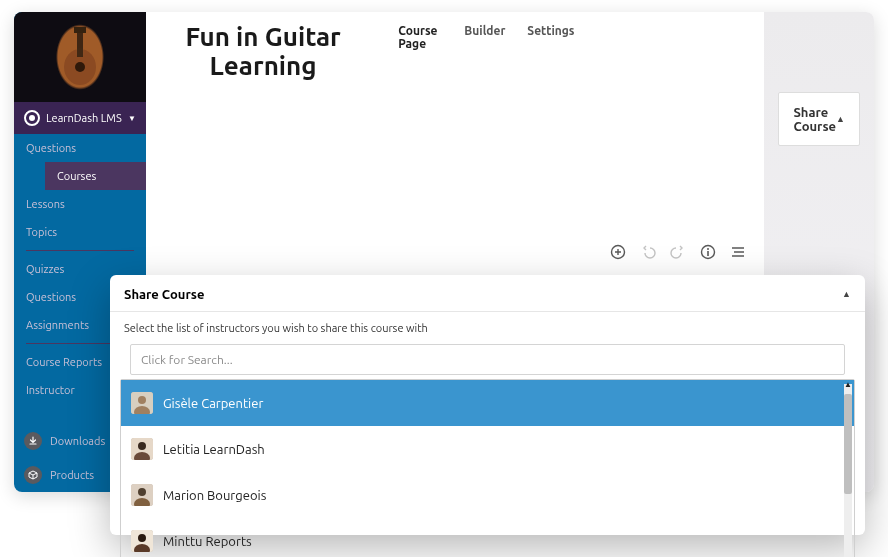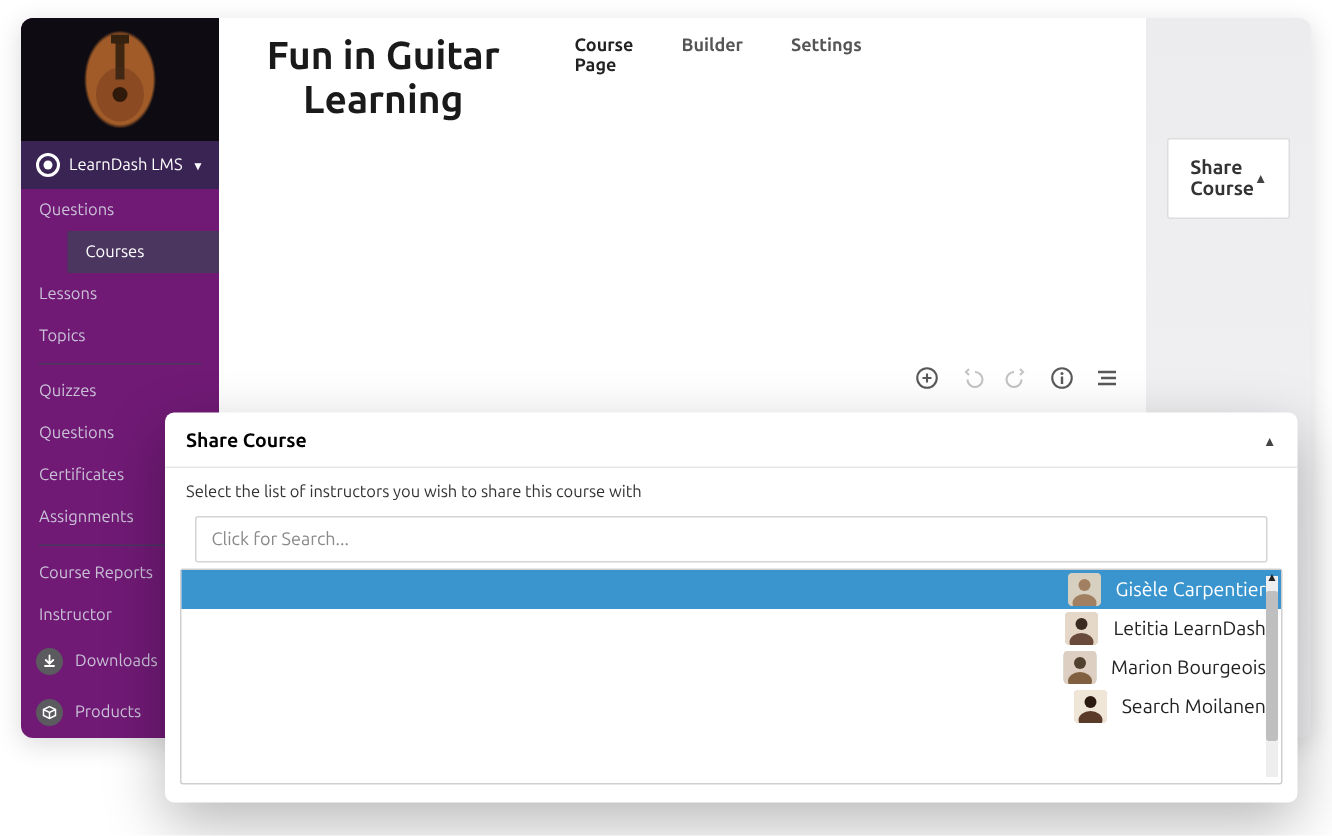--- a/index.html
+++ b/index.html
@@ -18,21 +18,21 @@
     width: 860px; height: 480px;
     background: #fff;
     border-radius: 8px;
     box-shadow: 0 4px 18px rgba(0,0,0,.15);
     display: flex;
     overflow: hidden;
   }
 
   .sidebar {
     width: 132px;
-    background: #701a75;
+    background: #0369a1;
     color: #c9c0d6;
     font-size: 11px;
     display: flex;
     flex-direction: column;
   }
   .sidebar-hero {
     height: 90px;
     background:
       radial-gradient(circle at 50% 45%, #c87a3e 4px, transparent 5px),
       radial-gradient(ellipse 22px 30px at 50% 50%, #a05b28 0 22px, transparent 24px),
@@ -92,21 +92,21 @@
   }
   .page-title {
     text-align: center;
     font-size: 26px;
     font-weight: 600;
     color: #1a1a1a;
     padding: 10px 0 12px;
     border-bottom: 1px solid #eee;
   }
   .tabs {
-    display: flex; gap: 32px;
+    display: flex; gap: 22px;
     padding: 0 18px;
     border-bottom: 1px solid #e6e6e6;
     font-size: 12px;
   }
   .tabs .tab {
     padding: 12px 0 10px;
     color: #555;
     cursor: pointer;
     font-weight: 600;
   }
@@ -184,24 +184,23 @@
     background:#bfbfbf;
     border-radius:2px;
   }
   .dropdown .scroll .arrow {
     position:absolute; left:0; right:0; text-align:center; font-size:8px; color:#666;
     line-height:1;
   }
   .dropdown .scroll .arrow.up { top:-3px; color:#222;}
   .row {
     display:flex;align-items:center;gap:10px;
-    padding: 2px 10px;
+    padding: 12px 10px;
     font-size:13px;color:#222;
     cursor:pointer;
-    justify-content:flex-end;
   }
   .row.selected {
     background:#3a95cf;color:#fff;
   }
   .row .avatar {
     width:22px;height:22px;border-radius:3px;
     background:#c4b9ae;
     display:flex;align-items:center;justify-content:center;
     overflow:hidden;
   }
@@ -226,21 +225,20 @@
       <span style="margin-left:auto;font-size:8px;">▼</span>
     </div>
 
     <span class="item">Questions</span>
     <span class="item active">Courses</span>
     <span class="item">Lessons</span>
     <span class="item">Topics</span>
     <hr>
     <span class="item">Quizzes</span>
     <span class="item">Questions</span>
-    <span class="item">Certificates</span>
     <span class="item">Assignments</span>
     <hr>
     <span class="item">Course Reports</span>
     <span class="item">Instructor</span>
 
     <div style="flex:1"></div>
     <div class="footer-item">
       <span class="footer-badge">
         <svg width="10" height="10" viewBox="0 0 10 10">
             <path d="M5 1v5M2.5 4l2.5 2.5L7.5 4M2 8h6" stroke="#fff" stroke-width="1.2" fill="none" stroke-linecap="round"></path>
@@ -345,20 +343,20 @@
       <span>Marion Bourgeois</span>
     </div>
     <div class="row">
       <span class="avatar">
         <svg width="22" height="22" viewBox="0 0 22 22">
             <rect width="22" height="22" fill="#f0e6d8"></rect>
             <circle cx="11" cy="8" r="4" fill="#2a1a10"></circle>
             <ellipse cx="11" cy="20" rx="8" ry="6" fill="#5a3a28"></ellipse>
           </svg>
       </span>
-      <span>Search Moilanen</span>
+      <span>Minttu Reports</span>
     </div>
     <div class="scroll">
       <span class="arrow up">▲</span>
       <div class="track" style="top:10px;bottom:auto;height:100px;"></div>
     </div>
   </div>
 </div>
 
 </body></html>

